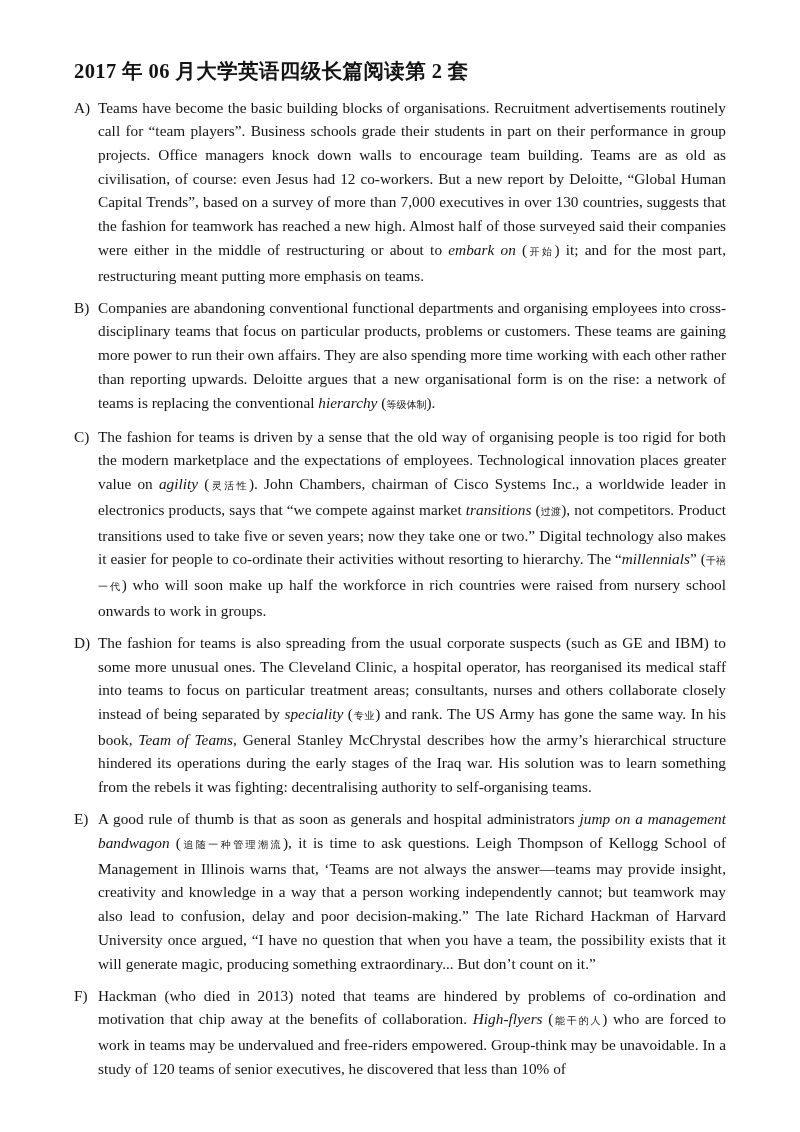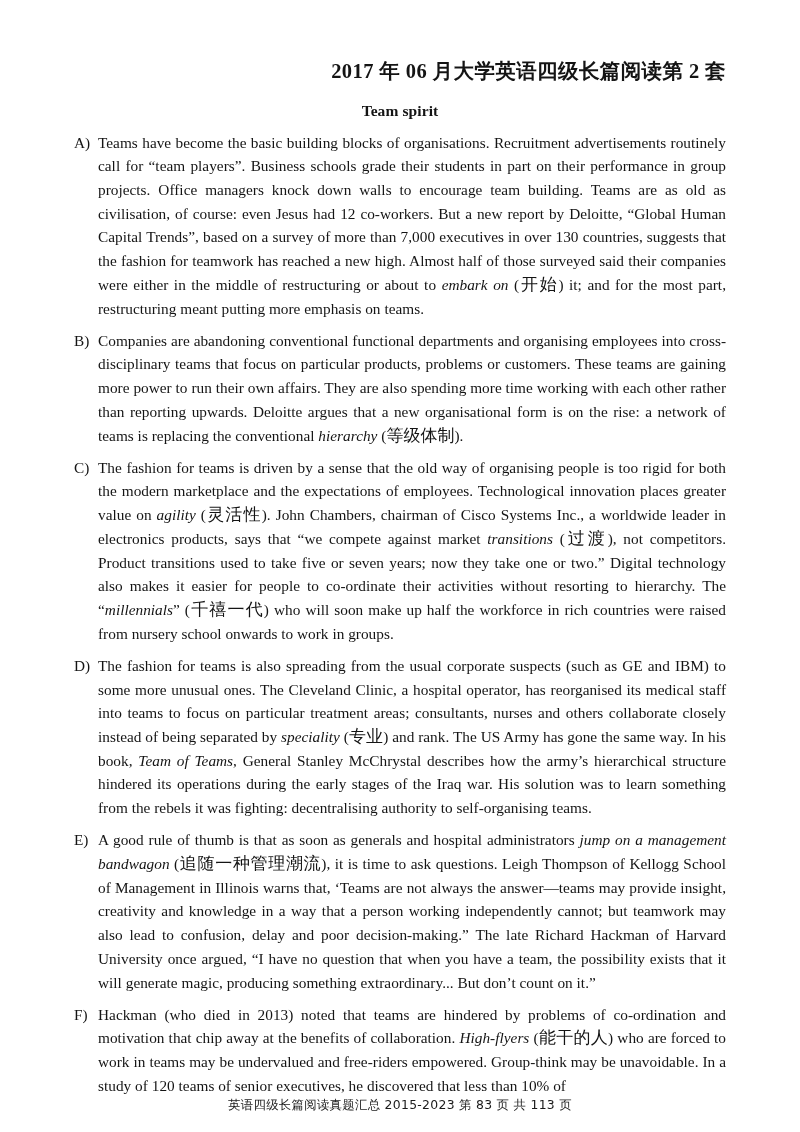--- a/index.html
+++ b/index.html
@@ -18,21 +18,21 @@
   .page {
     position: absolute;
     left: 0;
     top: 0;
     width: 800px;
     height: 1132px;
     box-sizing: border-box;
     padding: 44px 74px 0 74px;
   }
   .doc-title {
-    text-align: right;
+    text-align: left;
     font-size: 20.5px;
     font-weight: bold;
     letter-spacing: 0.4px;
     margin: 14px 0 0 0;
     line-height: 1.3;
   }
   .article-title {
     text-align: center;
     font-size: 15.5px;
     font-weight: bold;
@@ -62,21 +62,21 @@
     text-align: left;
   }
   .para .body {
     display: block;
   }
   .para .body i,
   .para .body em {
   }
   .cn {
     font-family: "DejaVu Sans", "Liberation Sans", sans-serif;
-    font-size: 17px;
+    font-size: 10px;
     font-style: normal;
   }
   .footer {
     position: absolute;
     left: 0;
     right: 0;
     bottom: 18px;
     text-align: center;
     font-size: 12.4px;
     font-family: "DejaVu Sans", "Liberation Sans", sans-serif;
@@ -84,21 +84,20 @@
     letter-spacing: 0.3px;
   }
 </style>
 </head>
 <body>
 
 <div class="page">
 
   <h1 class="doc-title">2017 年 06 月大学英语四级长篇阅读第 2 套</h1>
 
-  <h2 class="article-title">Team spirit</h2>
 
   <div class="paras">
 
     <div class="para">
       <span class="label">A)</span>
       <span class="body">Teams have become the basic building blocks of organisations. Recruitment advertisements routinely call for “team players”. Business schools grade their students in part on their performance in group projects. Office managers knock down walls to encourage team building. Teams are as old as civilisation, of course: even Jesus had 12 co-workers. But a new report by Deloitte, “Global Human Capital Trends”, based on a survey of more than 7,000 executives in over 130 countries, suggests that the fashion for teamwork has reached a new high. Almost half of those surveyed said their companies were either in the middle of restructuring or about to <i>embark on</i> (<span class="cn">开始</span>) it; and for the most part, restructuring meant putting more emphasis on teams.</span>
     </div>
 
     <div class="para">
       <span class="label">B)</span>
@@ -120,15 +119,14 @@
       <span class="body">A good rule of thumb is that as soon as generals and hospital administrators <i>jump on a management bandwagon</i> (<span class="cn">追随一种管理潮流</span>), it is time to ask questions. Leigh Thompson of Kellogg School of Management in Illinois warns that, ‘Teams are not always the answer—teams may provide insight, creativity and knowledge in a way that a person working independently cannot; but teamwork may also lead to confusion, delay and poor decision-making.” The late Richard Hackman of Harvard University once argued, “I have no question that when you have a team, the possibility exists that it will generate magic, producing something extraordinary... But don’t count on it.”</span>
     </div>
 
     <div class="para">
       <span class="label">F)</span>
       <span class="body">Hackman (who died in 2013) noted that teams are hindered by problems of co-ordination and motivation that chip away at the benefits of collaboration. <i>High-flyers</i> (<span class="cn">能干的人</span>) who are forced to work in teams may be undervalued and free-riders empowered. Group-think may be unavoidable. In a study of 120 teams of senior executives, he discovered that less than 10% of</span>
     </div>
 
   </div>
 
-  <div class="footer">英语四级长篇阅读真题汇总 2015-2023 第 83 页 共 113 页</div>
 
 </div>
 
 </body></html>

